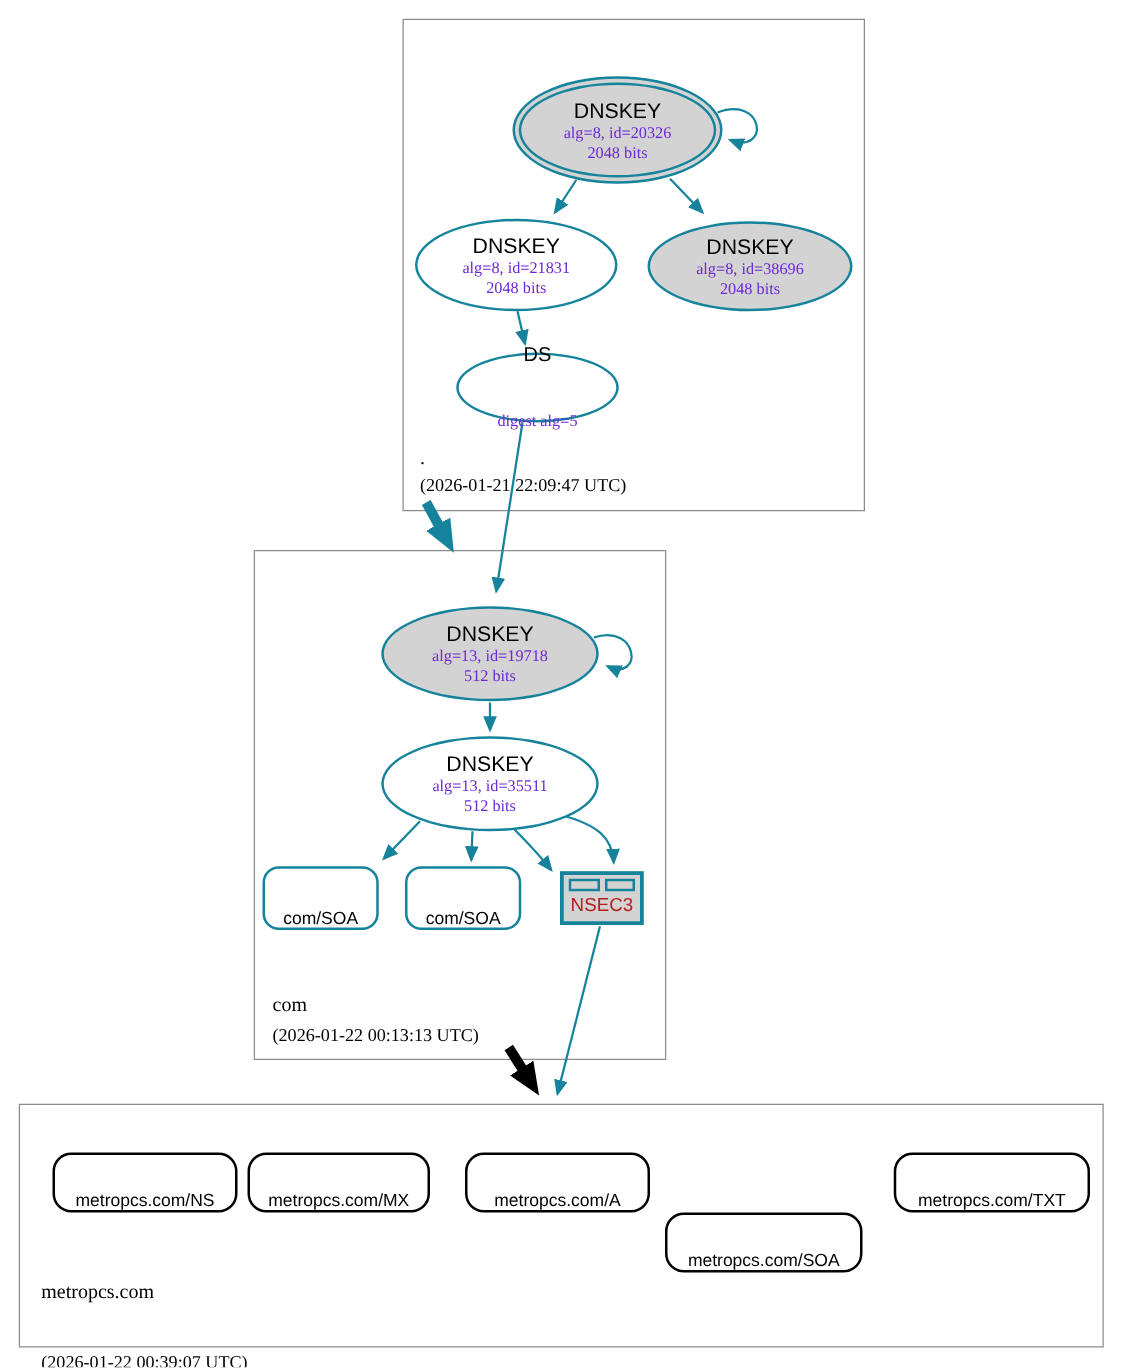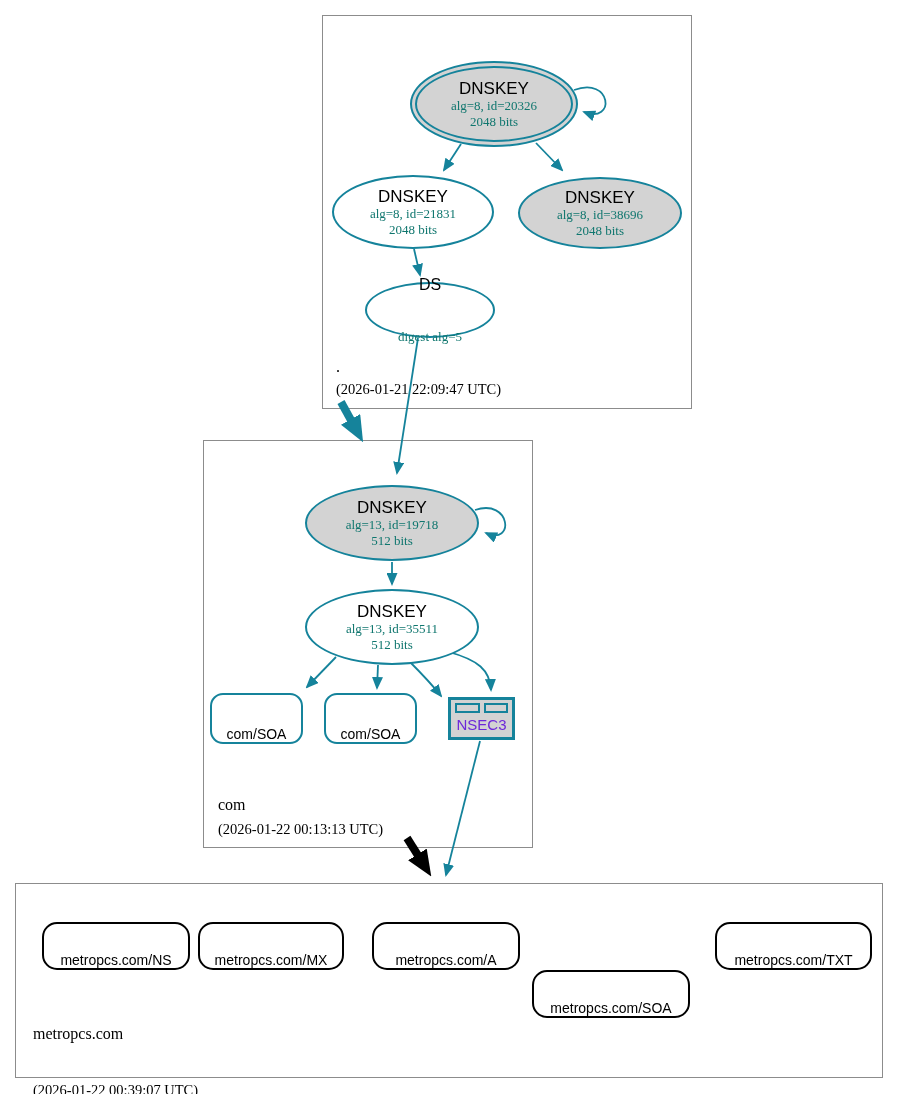--- a/index.html
+++ b/index.html
@@ -15,31 +15,31 @@
   .zone-ts{position:absolute;font-family:"Liberation Serif",serif;font-size:14.5px;color:#000;}
   svg#edges{position:absolute;left:0;top:0;z-index:2;pointer-events:none;}
   .node{position:absolute;z-index:3;box-sizing:border-box;}
   .ellipse{border:2.2px solid var(--teal);border-radius:50%;background:#fff;
            display:flex;flex-direction:column;align-items:center;justify-content:center;}
   .gray{background:var(--grayfill);}
   .double{padding:3px;display:block;}
   .ring{width:100%;height:100%;box-sizing:border-box;border:2.2px solid var(--teal);border-radius:50%;
         background:inherit;display:flex;flex-direction:column;align-items:center;justify-content:center;}
   .ntitle{font-family:"Liberation Sans",sans-serif;font-size:17px;color:#000;line-height:1.12;}
-  .ndetail{font-family:"Liberation Serif",serif;font-size:13px;color:#0f766e;line-height:1.18;}
+  .ndetail{font-family:"Liberation Serif",serif;font-size:13px;color:#6d28d9;line-height:1.18;}
   .rrect{border:2px solid var(--teal);border-radius:13px;background:#fff;
          display:flex;align-items:flex-end;justify-content:center;
          font-family:"Liberation Sans",sans-serif;font-size:14px;color:#000;}
   .rrect.black{border:2.2px solid #000;border-radius:15px;}
   .nsec3{border:3px solid var(--teal);background:var(--grayfill);
          display:flex;flex-direction:column;padding:3px 4px 2px 4px;}
   .nsec3-row{display:flex;gap:4px;height:10px;}
   .nsec3-cell{flex:1;border:2px solid var(--teal);background:var(--grayfill);box-sizing:border-box;}
   .nsec3-label{flex:1;display:flex;align-items:center;justify-content:center;
-         font-family:"Liberation Sans",sans-serif;font-size:15px;color:#6d28d9;}
+         font-family:"Liberation Sans",sans-serif;font-size:15px;color:#b91c1c;}
 </style>
 </head>
 <body>
 
 <div id="canvas">
 
   <div class="zone-box" style="left:322px;top:15px;width:370px;height:394px;"></div>
   <div class="zone-box" style="left:203px;top:440px;width:330px;height:408px;"></div>
   <div class="zone-box" style="left:15px;top:883px;width:868px;height:195px;"></div>
 

